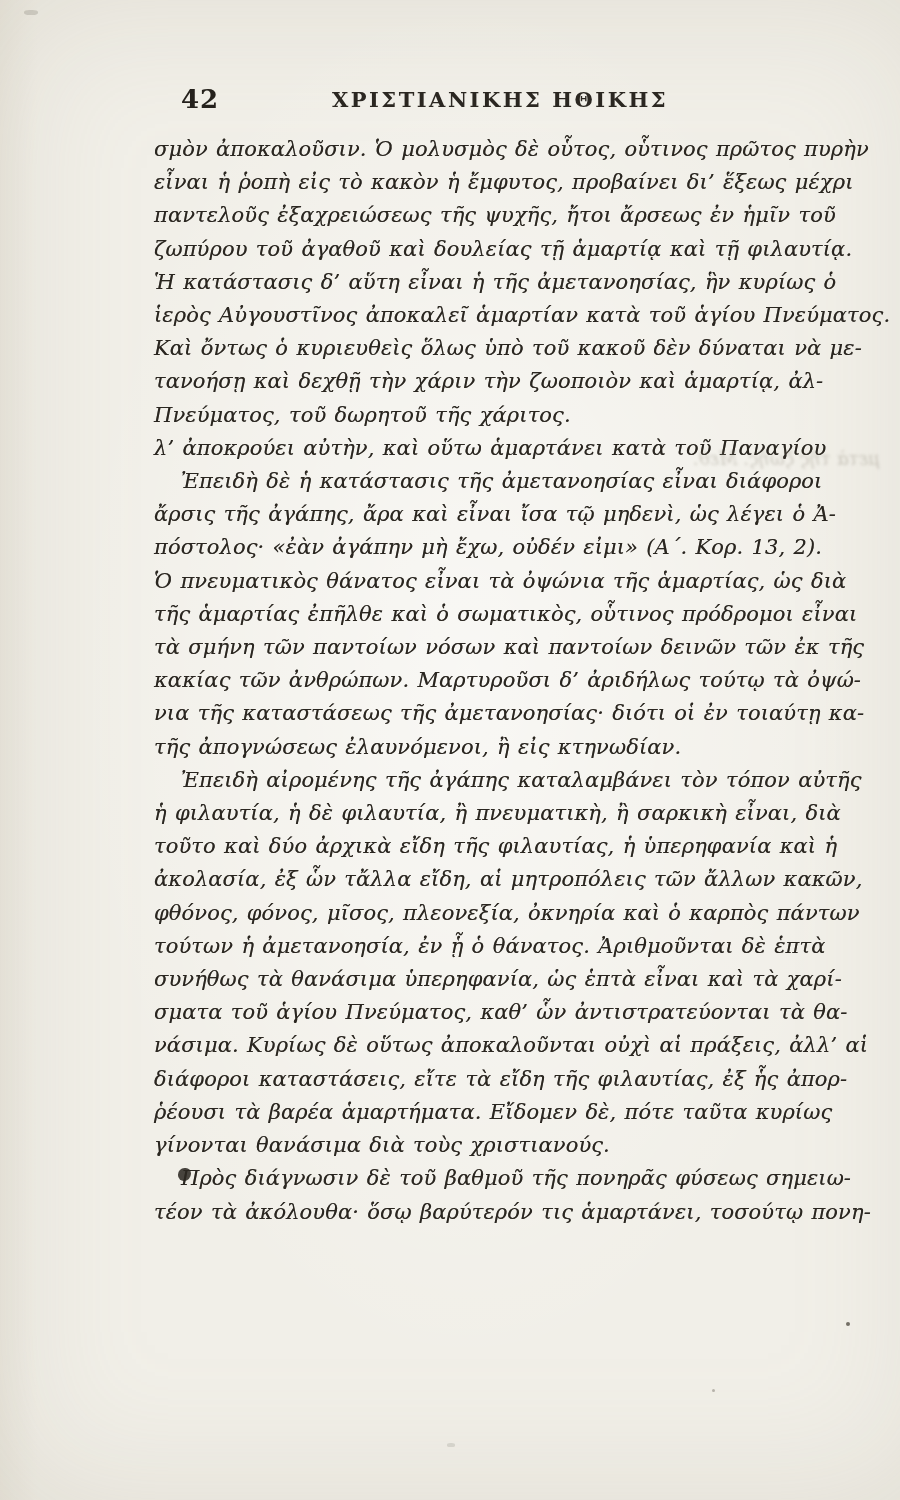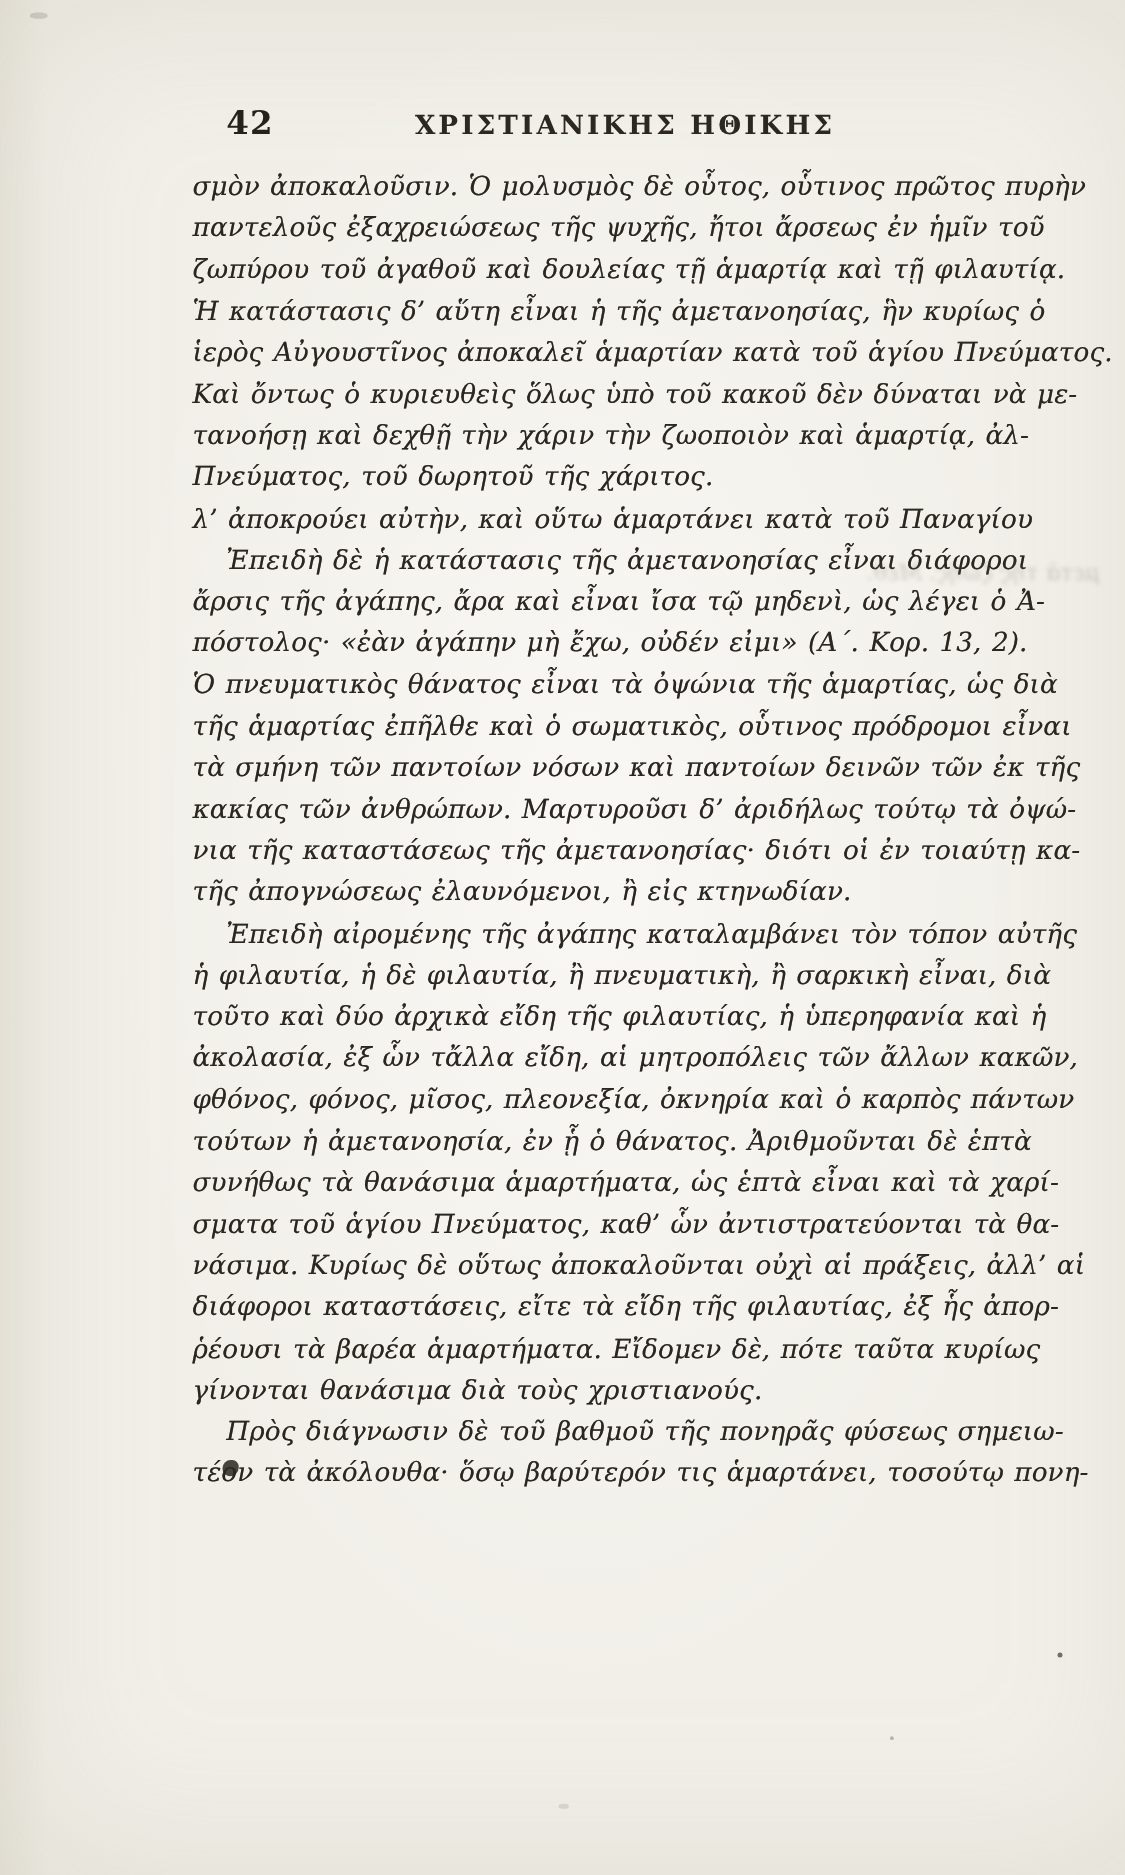--- a/index.html
+++ b/index.html
@@ -121,20 +121,21 @@
 
 <div class="page">
 
   <div class="running-head">
     <span class="page-num">42</span>
     <span class="head-title">ΧΡΙΣΤΙΑΝΙΚΗΣ ΗΘΙΚΗΣ</span>
   </div>
 
   <div class="text-block" id="body-text">
       <div class="line">σμὸν ἀποκαλοῦσιν. Ὁ μολυσμὸς δὲ οὗτος, οὗτινος πρῶτος πυρὴν</div>
+      <div class="line">εἶναι ἡ ῥοπὴ εἰς τὸ κακὸν ἡ ἔμφυτος, προβαίνει δι’ ἕξεως μέχρι</div>
       <div class="line">παντελοῦς ἐξαχρειώσεως τῆς ψυχῆς, ἤτοι ἄρσεως ἐν ἡμῖν τοῦ</div>
       <div class="line">ζωπύρου τοῦ ἀγαθοῦ καὶ δουλείας τῇ ἁμαρτίᾳ καὶ τῇ φιλαυτίᾳ.</div>
       <div class="line">Ἡ κατάστασις δ’ αὕτη εἶναι ἡ τῆς ἀμετανοησίας, ἣν κυρίως ὁ</div>
       <div class="line">ἱερὸς Αὐγουστῖνος ἀποκαλεῖ ἁμαρτίαν κατὰ τοῦ ἁγίου Πνεύματος.</div>
       <div class="line">Καὶ ὄντως ὁ κυριευθεὶς ὅλως ὑπὸ τοῦ κακοῦ δὲν δύναται νὰ με-</div>
       <div class="line">τανοήσῃ καὶ δεχθῇ τὴν χάριν τὴν ζωοποιὸν καὶ ἁμαρτίᾳ, ἀλ-</div>
       <div class="line lastline">Πνεύματος, τοῦ δωρητοῦ τῆς χάριτος.</div>
       <div class="line">λ’ ἀποκρούει αὐτὴν, καὶ οὕτω ἁμαρτάνει κατὰ τοῦ Παναγίου</div>
       <div class="line indent">Ἐπειδὴ δὲ ἡ κατάστασις τῆς ἀμετανοησίας εἶναι διάφοροι</div>
       <div class="line">ἄρσις τῆς ἀγάπης, ἄρα καὶ εἶναι ἴσα τῷ μηδενὶ, ὡς λέγει ὁ Ἀ-</div>
@@ -144,21 +145,21 @@
       <div class="line">τὰ σμήνη τῶν παντοίων νόσων καὶ παντοίων δεινῶν τῶν ἐκ τῆς</div>
       <div class="line">κακίας τῶν ἀνθρώπων. Μαρτυροῦσι δ’ ἀριδήλως τούτῳ τὰ ὀψώ-</div>
       <div class="line">νια τῆς καταστάσεως τῆς ἀμετανοησίας· διότι οἱ ἐν τοιαύτῃ κα-</div>
       <div class="line lastline">τῆς ἀπογνώσεως ἐλαυνόμενοι, ἢ εἰς κτηνωδίαν.</div>
       <div class="line indent">Ἐπειδὴ αἰρομένης τῆς ἀγάπης καταλαμβάνει τὸν τόπον αὐτῆς</div>
       <div class="line">ἡ φιλαυτία, ἡ δὲ φιλαυτία, ἢ πνευματικὴ, ἢ σαρκικὴ εἶναι, διὰ</div>
       <div class="line">τοῦτο καὶ δύο ἀρχικὰ εἴδη τῆς φιλαυτίας, ἡ ὑπερηφανία καὶ ἡ</div>
       <div class="line">ἀκολασία, ἐξ ὧν τἄλλα εἴδη, αἱ μητροπόλεις τῶν ἄλλων κακῶν,</div>
       <div class="line">φθόνος, φόνος, μῖσος, πλεονεξία, ὀκνηρία καὶ ὁ καρπὸς πάντων</div>
       <div class="line">τούτων ἡ ἀμετανοησία, ἐν ᾗ ὁ θάνατος. Ἀριθμοῦνται δὲ ἑπτὰ</div>
-      <div class="line">συνήθως τὰ θανάσιμα ἁμαρτήματα, ὡς ἑπτὰ εἶναι καὶ τὰ χαρί-</div>
+      <div class="line">συνήθως τὰ θανάσιμα ὑπερηφανία, ὡς ἑπτὰ εἶναι καὶ τὰ χαρί-</div>
       <div class="line">σματα τοῦ ἁγίου Πνεύματος, καθ’ ὧν ἀντιστρατεύονται τὰ θα-</div>
       <div class="line">νάσιμα. Κυρίως δὲ οὕτως ἀποκαλοῦνται οὐχὶ αἱ πράξεις, ἀλλ’ αἱ</div>
       <div class="line">διάφοροι καταστάσεις, εἴτε τὰ εἴδη τῆς φιλαυτίας, ἐξ ἧς ἀπορ-</div>
       <div class="line">ῥέουσι τὰ βαρέα ἁμαρτήματα. Εἴδομεν δὲ, πότε ταῦτα κυρίως</div>
       <div class="line lastline">γίνονται θανάσιμα διὰ τοὺς χριστιανούς.</div>
       <div class="line indent">Πρὸς διάγνωσιν δὲ τοῦ βαθμοῦ τῆς πονηρᾶς φύσεως σημειω-</div>
       <div class="line">τέον τὰ ἀκόλουθα· ὅσῳ βαρύτερόν τις ἁμαρτάνει, τοσούτῳ πονη-</div>
     </div>
 
   <div class="ghost-text">μετὰ τῆς ζωῆς. Μεθ.</div>

